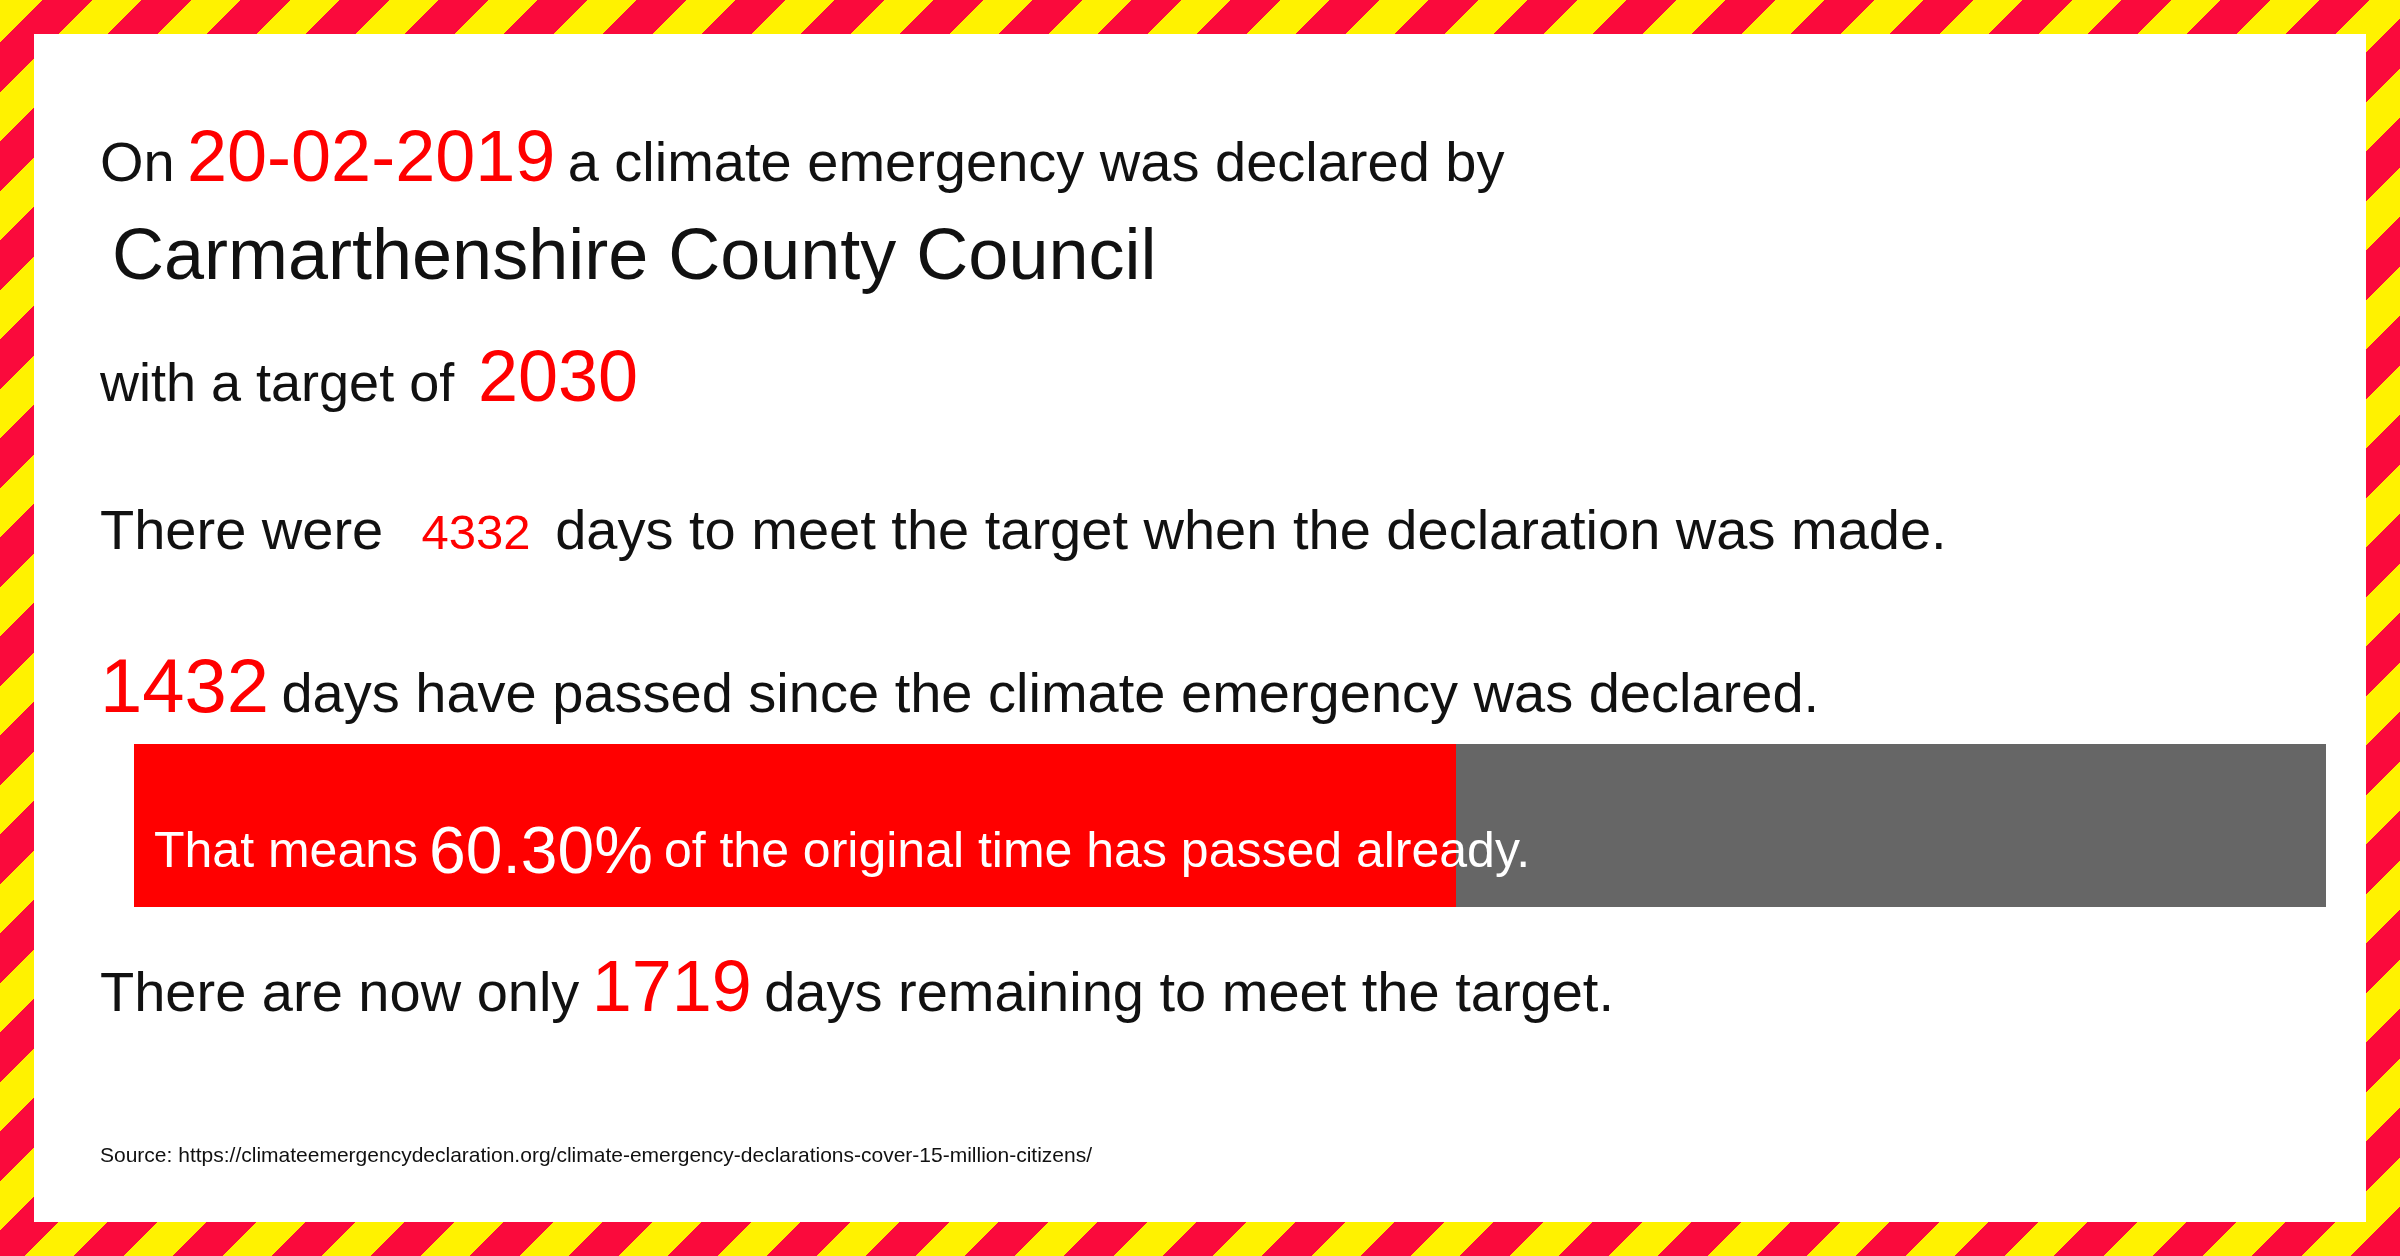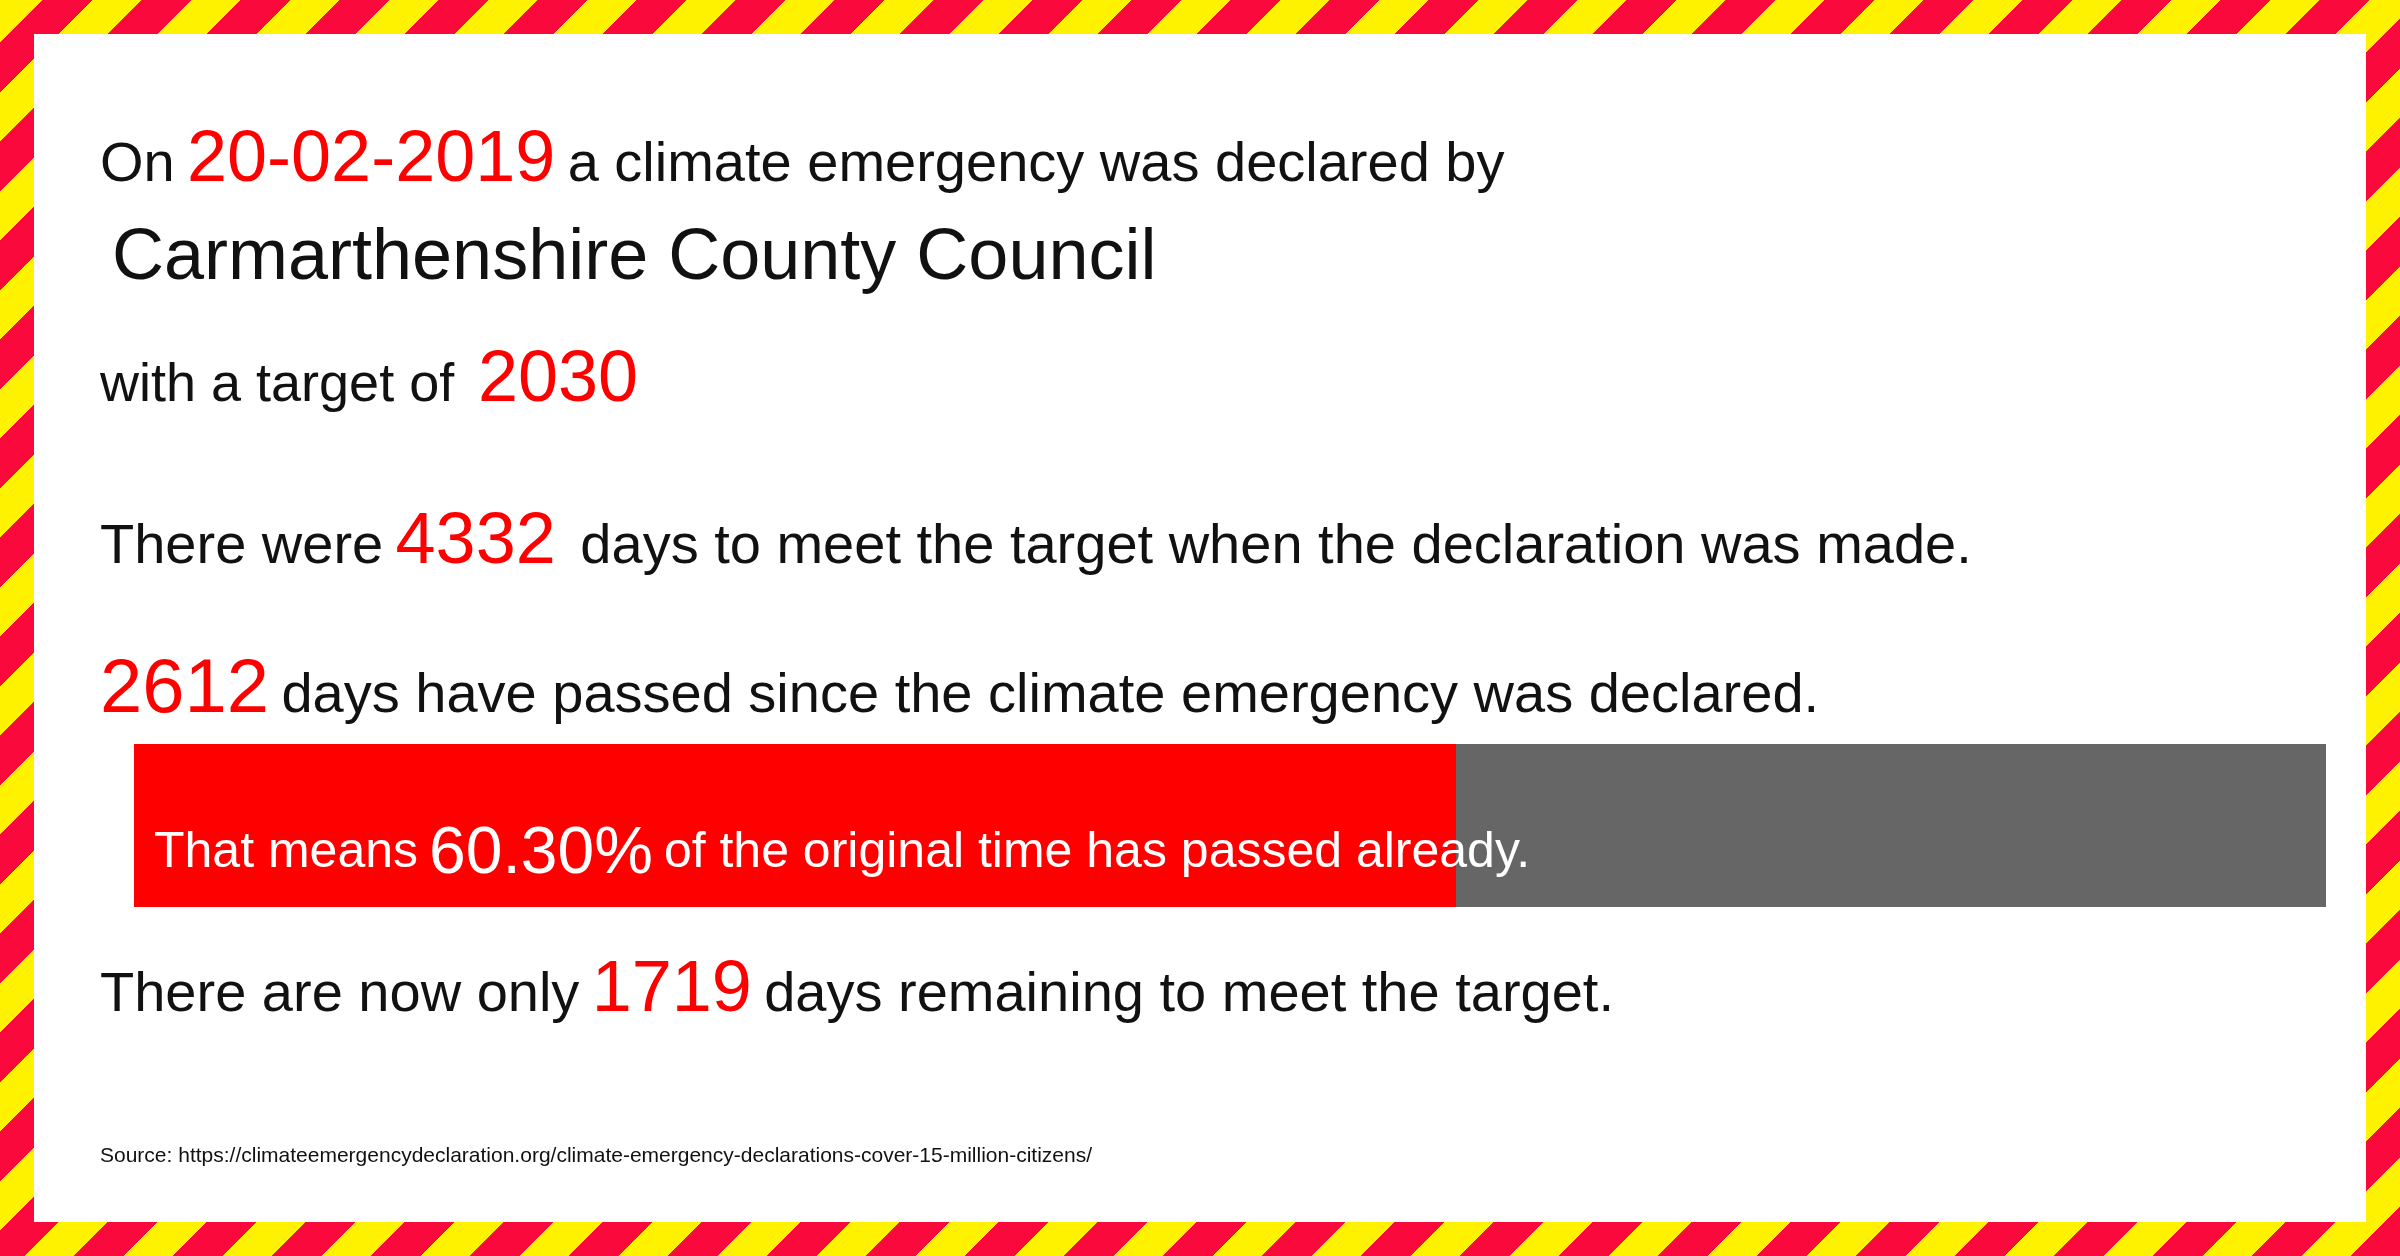--- a/index.html
+++ b/index.html
@@ -80,21 +80,21 @@
     left: 0px; top: 290px;
     font-size: 54px;
   }
   #l-target .bignum { font-size: 72px; }
 
   #l-were {
     position: absolute;
     left: 0px; top: 452px;
     font-size: 56px;
   }
-  #l-were .bignum { font-size: 72px; }
+  #l-were .bignum { font-size: 49px; margin-left: 26px; }
 
   #l-passed {
     position: absolute;
     left: 0px; top: 598px;
     font-size: 56px;
   }
   #l-passed .bignum { font-size: 76px; }
 
   #l-remaining {
     position: absolute;
@@ -159,21 +159,21 @@
 
       <div class="line cond" id="l-target">
         <span>with a target of</span><span class="sp"></span><span class="sp"></span><span class="bignum red">2030</span>
       </div>
 
       <div class="line cond" id="l-were">
         <span>There were</span><span class="sp"></span><span class="bignum red">4332</span><span class="sp"></span><span class="sp"></span><span>days to meet the target when the declaration was made.</span>
       </div>
 
       <div class="line cond" id="l-passed">
-        <span class="bignum red">2612</span><span class="sp"></span><span>days have passed since the climate emergency was declared.</span>
+        <span class="bignum red">1432</span><span class="sp"></span><span>days have passed since the climate emergency was declared.</span>
       </div>
 
       <div id="bar">
         <div id="bar-fill" style="width: 60.3%;"></div>
         <div id="bar-label" class="cond">
           <span class="wht">That means</span>
             <span class="sp"></span>
             <span class="bignum wht">60.30%</span>
             <span class="sp"></span>
             <span class="wht">of the original time has passed already.</span>

